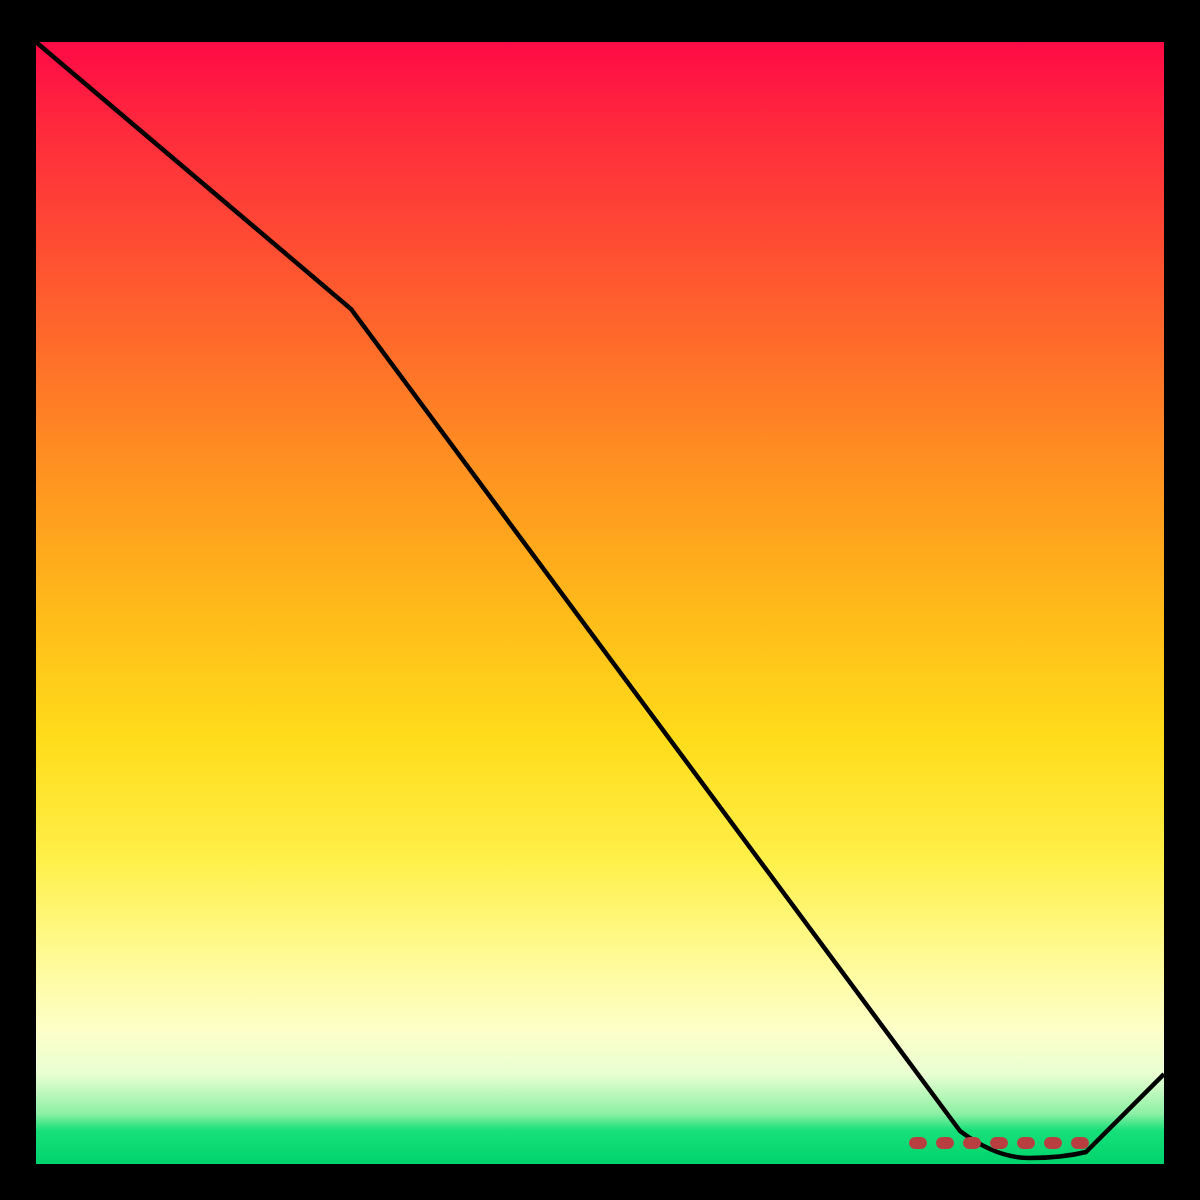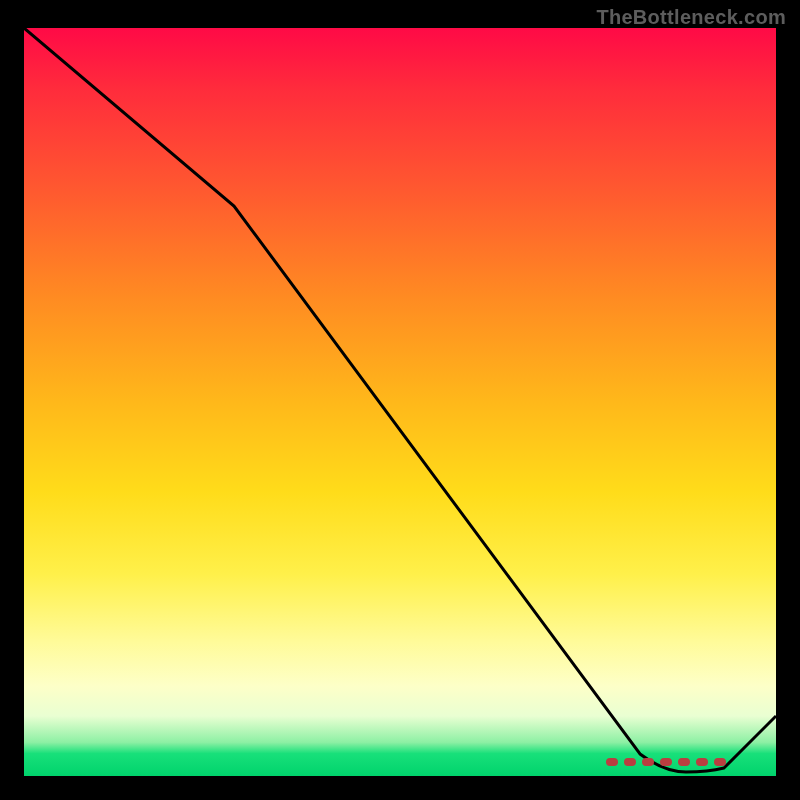--- a/index.html
+++ b/index.html
@@ -81,21 +81,20 @@
     stroke-width: 8;
     stroke-linecap: round;
     stroke-dasharray: 4 14;
   }
 </style>
 </head>
 <body>
 
 <div class="stage">
 
-  <div class="watermark">TheBottleneck.com</div>
 
   <div class="plot-outer">
     <div class="plot-area">
 
       <div class="gradient-bg"></div>
 
       <svg class="curve-svg" viewBox="0 0 752 748" preserveAspectRatio="none">
 
         <path class="curve-path" d="M 0 0
                  L 210 178

